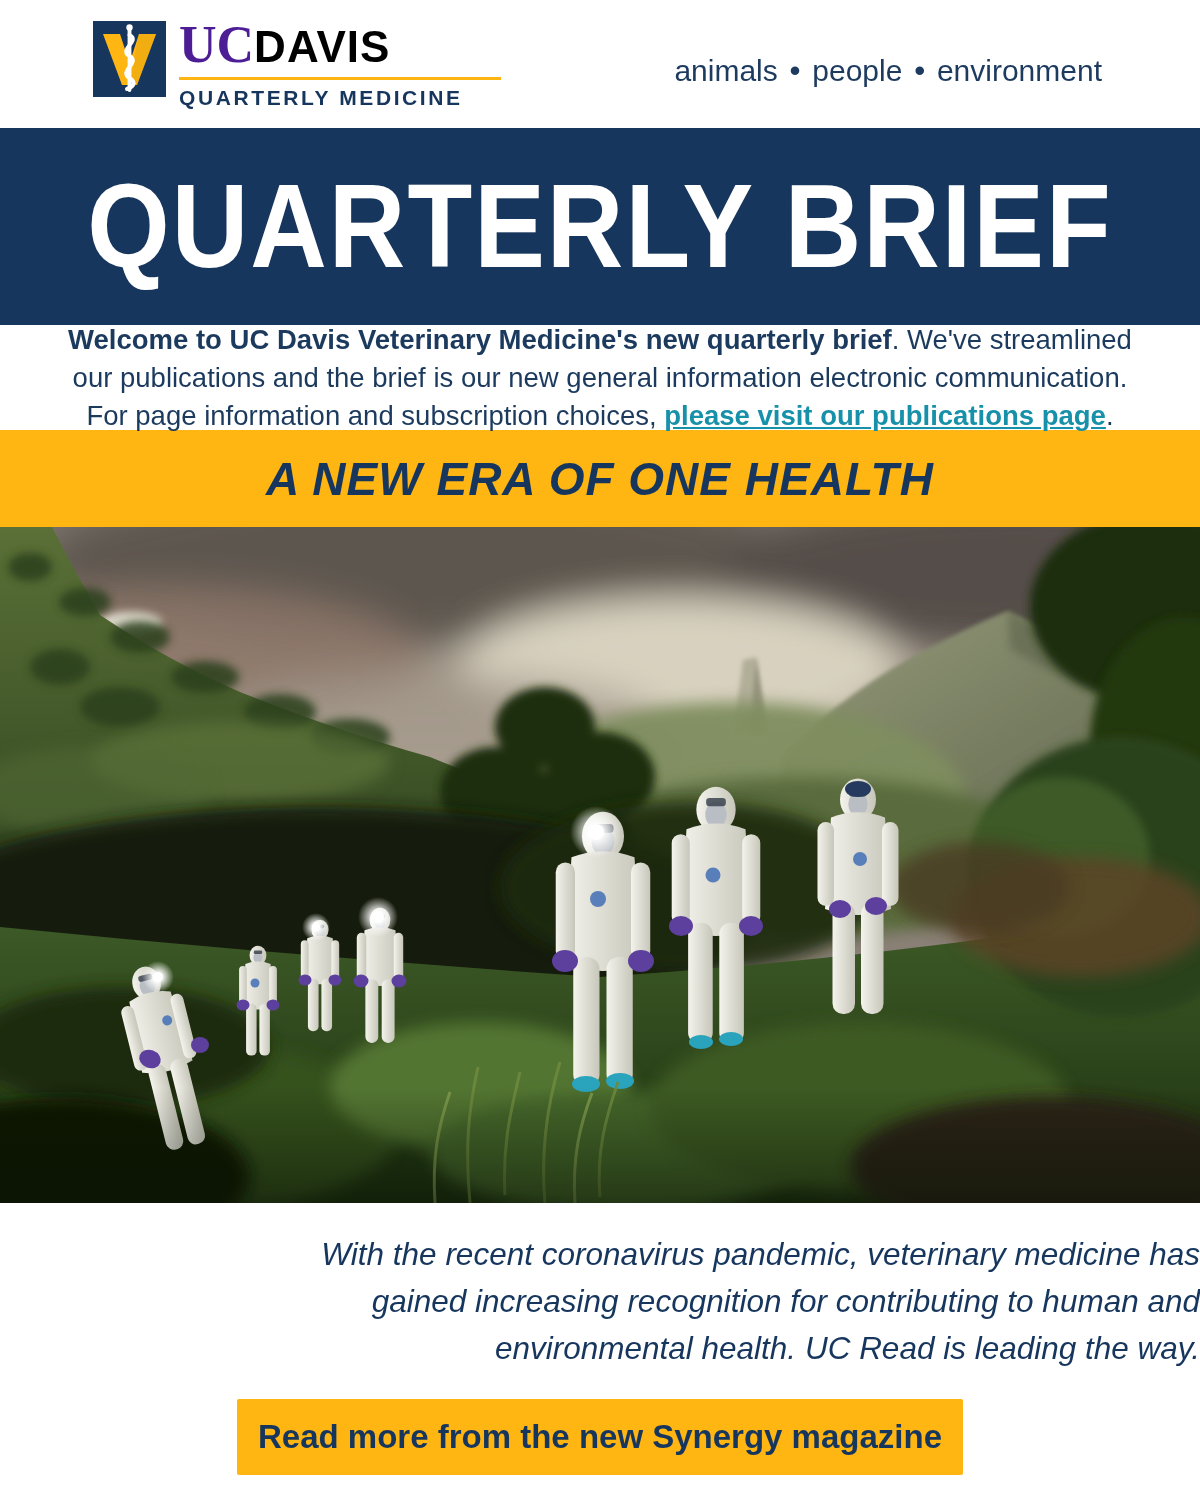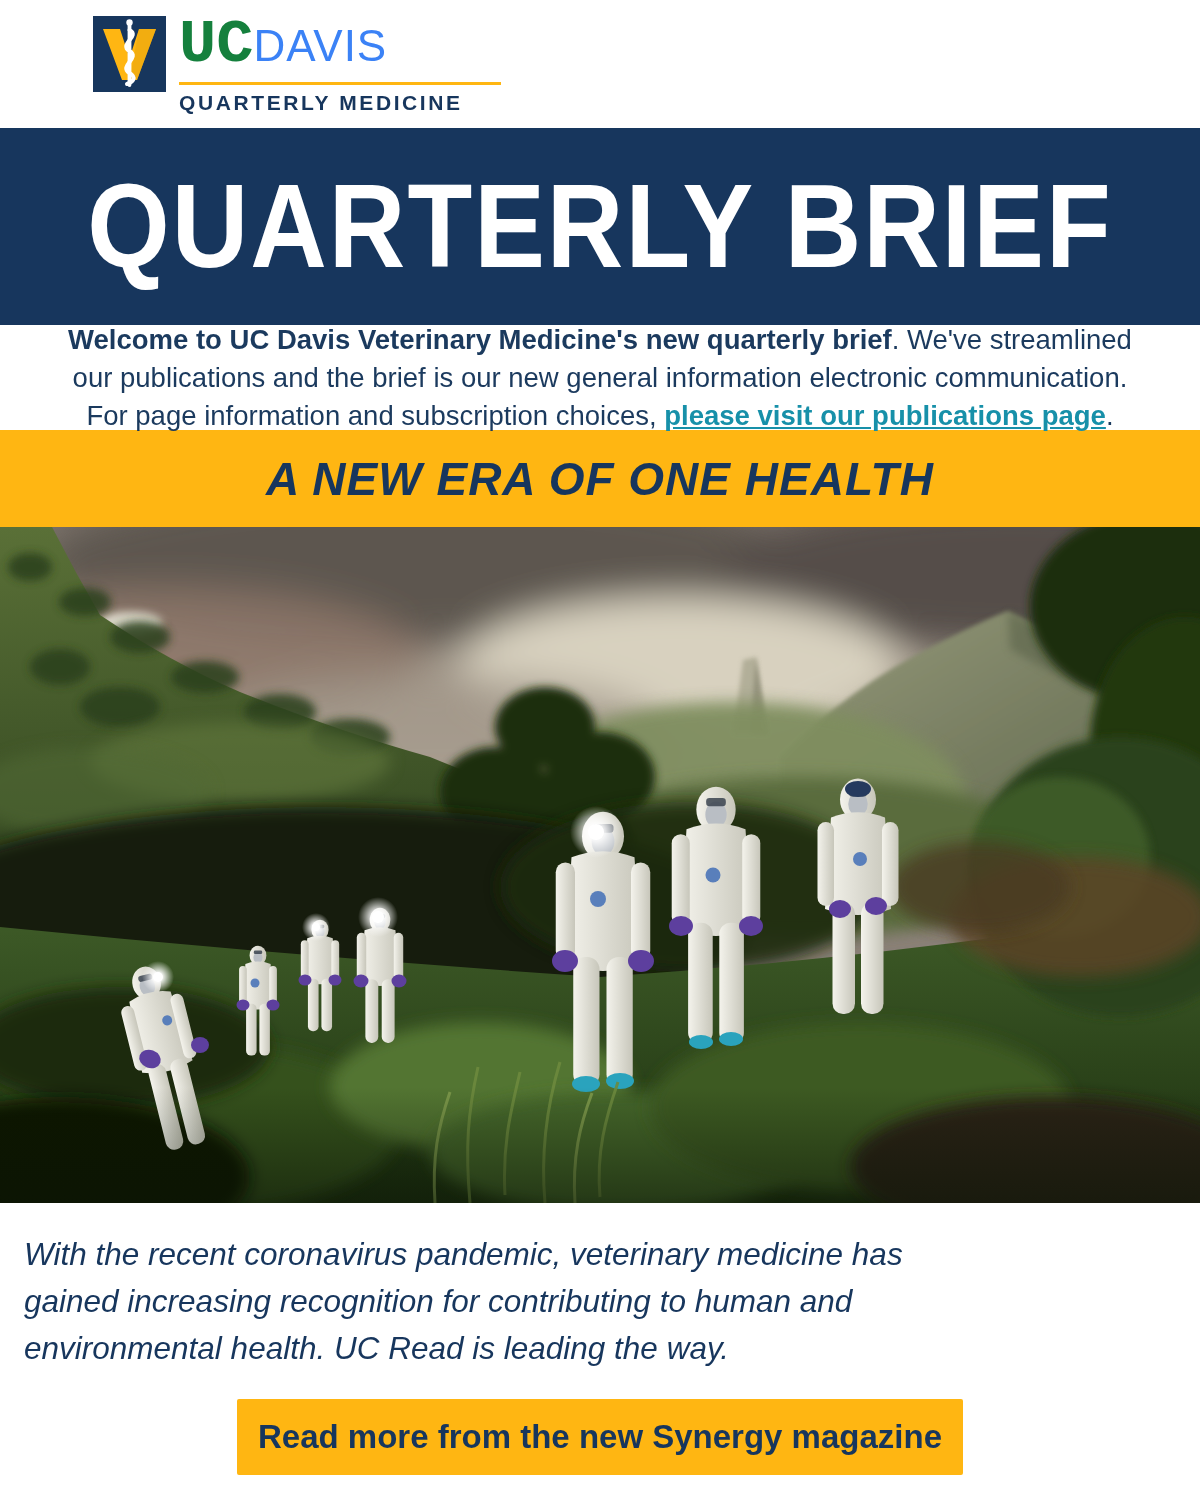--- a/index.html
+++ b/index.html
@@ -6,22 +6,22 @@
   html,body { background:#ffffff; }
   body { width:1200px; height:1486px; margin:0 auto; font-family:"Liberation Sans", sans-serif; color:#17365D; overflow:hidden; }
   .page { width:1200px; height:1486px; background:#ffffff; position:relative; }
 
   
   .header { height:128px; display:flex; align-items:center; justify-content:space-between; padding:0 98px 0 93px; background:#ffffff; }
   .brand { display:flex; align-items:flex-start; text-decoration:none; }
   .caduceus { width:73px; height:76px; display:block; margin-top:2px; }
   .brand-text { margin-left:13px; width:322px; }
   .brand-line1 { line-height:1; white-space:nowrap; }
-  .uc { font-family:Liberation Mono, monospace; font-weight:700; font-size:62px; color:#15803d; letter-spacing:0px; }
-  .davis { font-family:"Liberation Sans", sans-serif; font-weight:400; font-size:44px; color:#3b82f6; letter-spacing:1px; }
+  .uc { font-family:Liberation Serif, serif; font-weight:700; font-size:52px; color:#4c1d95; letter-spacing:0px; }
+  .davis { font-family:"Liberation Sans", sans-serif; font-weight:700; font-size:44px; color:#000000; letter-spacing:1px; }
   .brand-rule { height:3px; background:#FFB612; margin:6px 0 6px 0; }
   .brand-line2 { font-weight:700; font-size:21px; letter-spacing:2.6px; color:#17365D; white-space:nowrap; }
   .tagline { font-size:30px; color:#1d3a5f; margin-top:14px; white-space:nowrap; }
   .tagline .dot { margin:0 12px; font-weight:700; }
 
   
   .banner { height:197px; background:#17365D; display:flex; align-items:center; justify-content:center; }
   .banner h1 { color:#ffffff; font-weight:800; font-size:106px; letter-spacing:2px; transform:scale(1.0,1.12); white-space:nowrap; }
 
   
@@ -32,21 +32,21 @@
 
   
   .section-band { height:97px; background:#FFB612; display:flex; align-items:center; justify-content:center; }
   .section-band h2 { font-size:46px; font-weight:700; font-style:italic; color:#17365D; letter-spacing:1px; white-space:nowrap; }
 
   
   .photo { display:block; width:1200px; height:676px; background:#8b8178; }
 
   
   .article-wrap { padding-top:28px; }
-  .article { text-align:left; font-style:italic; font-size:31.5px; line-height:47px; color:#17365D; white-space:nowrap;margin-left:24px; }
+  .article { text-align:right; font-style:italic; font-size:31.5px; line-height:47px; color:#17365D; white-space:nowrap; }
 
   
   .cta-row { display:flex; justify-content:center; margin-top:27px; }
   .cta { display:flex; align-items:center; justify-content:center; width:726px; height:76px; background:#FFB612; border-radius:2px; color:#17365D; font-weight:700; font-size:33px; text-decoration:none; cursor:pointer; white-space:nowrap; }
 </style>
 </head>
 <body>
 
 <div class="page">
 
@@ -59,20 +59,23 @@
         <rect x="34.6" y="5" width="3.8" height="66" rx="1.9" fill="#ffffff"></rect>
         <circle cx="36.5" cy="6.5" r="3.2" fill="#ffffff"></circle>
         <path d="M36.5,14 C48,20 25,28 36.5,35 C48,42 25,50 36.5,57 C44,61.5 40,66 34,68" fill="none" stroke="#ffffff" stroke-width="4" stroke-linecap="round"></path>
       </svg>
       <span class="brand-text">
         <span class="brand-line1"><span class="uc">UC</span><span class="davis">DAVIS</span></span>
         <span class="brand-rule" style="display:block"></span>
         <span class="brand-line2">QUARTERLY MEDICINE</span>
       </span>
     </a>
+    <div class="tagline">
+      <span>animals</span><span class="dot">•</span><span>people</span><span class="dot">•</span><span>environment</span>
+    </div>
   </header>
 
   <div class="banner">
     <h1>QUARTERLY BRIEF</h1>
   </div>
 
   <div class="intro-wrap">
     <p class="intro">
       <strong>Welcome to UC Davis Veterinary Medicine's new quarterly brief</strong><span>. We've streamlined</span><br>
       <span>our publications and the brief is our new general information electronic communication.</span><br>

